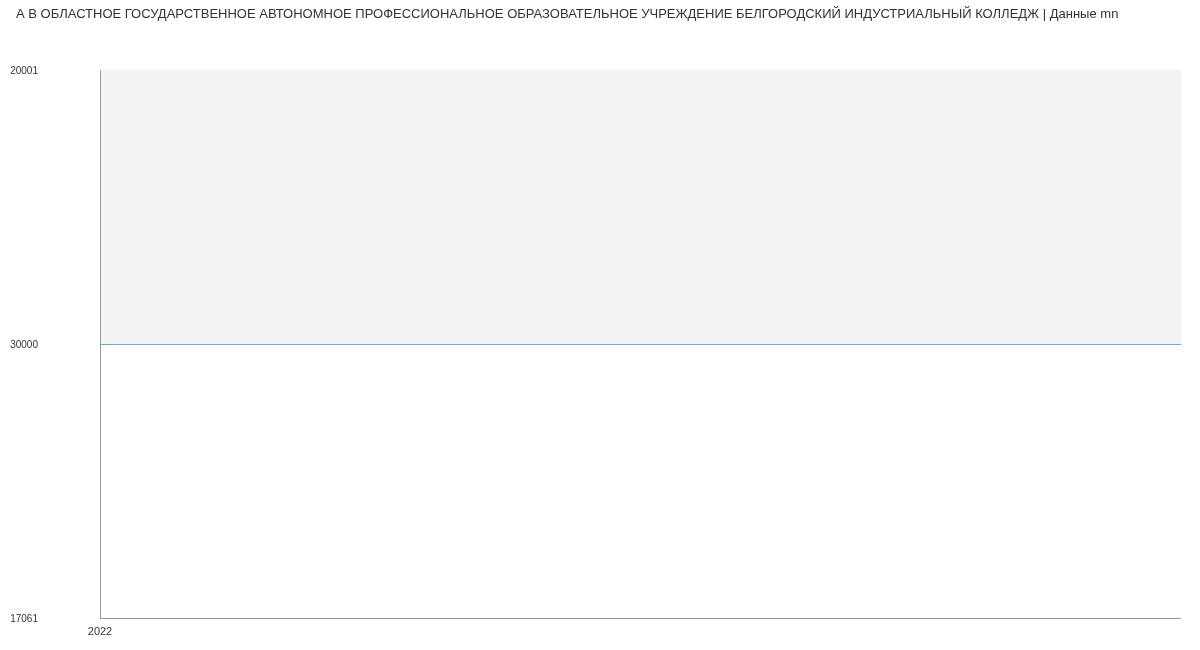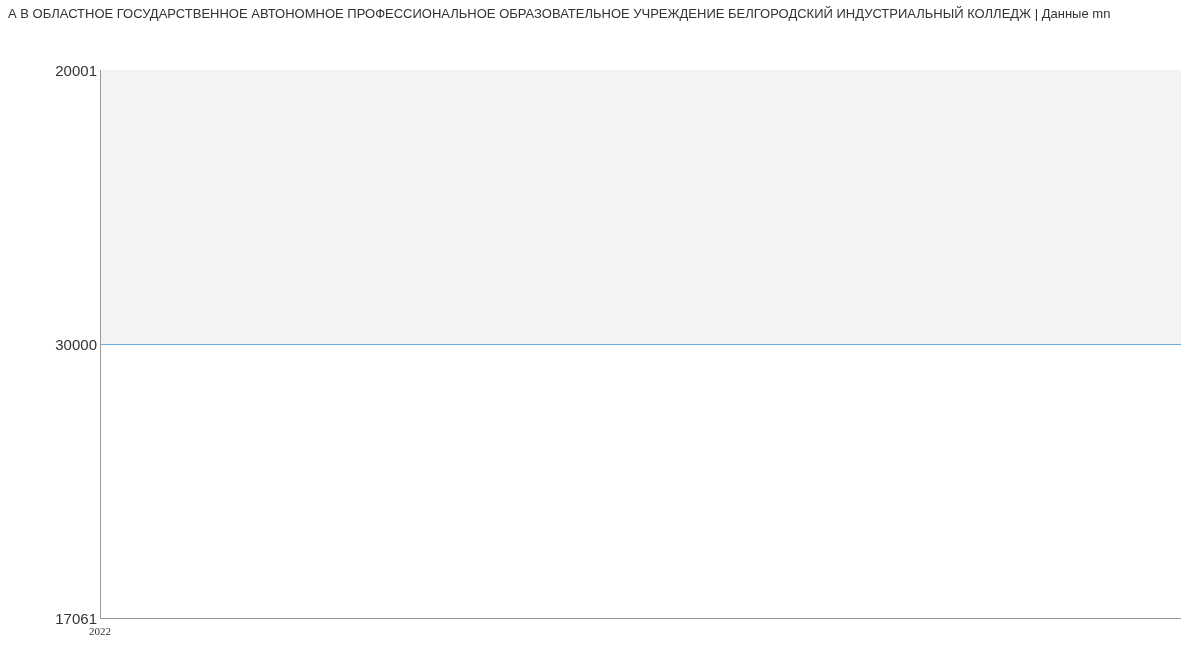--- a/index.html
+++ b/index.html
@@ -1,30 +1,30 @@
 <!DOCTYPE html>
 <html><head>
 <meta charset="utf-8">
 <style>
   html,body{margin:0;padding:0;width:1200px;height:650px;background:#fff;
     font-family:Verdana,Geneva,sans-serif;color:#333;}
   .title{font-size:13px;font-weight:400;white-space:nowrap;overflow:hidden;
-    padding:6px 0 4px 8px;color:#333;}
+    padding:6px 0 4px 16px;color:#333;}
   .chart-wrap{position:relative;width:1200px;height:620px;}
   .plot{position:absolute;left:100px;top:45px;width:1080px;height:548px;
     border-left:1px solid #999;border-bottom:1px solid #999;}
   
   .area-fill{position:absolute;left:0;top:0;width:100%;height:274px;
     background:#F3F3F3;}
   .line{position:absolute;left:0;top:274px;width:100%;height:0;
     border-top:1.5px solid #6FA8DC;}
-  .y-tick{position:absolute;right:1103px;font-size:15px;color:#333;
+  .y-tick{position:absolute;right:1162px;font-size:10px;color:#333;
     transform:translateY(-50%);}    
   .x-tick{position:absolute;top:600px;font-size:11px;color:#333;
-    transform:translateX(-50%);font-family:Liberation Serif, serif;}    
+    transform:translateX(-50%);}    
 </style>
 </head>
 <body>
 
 <div class="title">А В ОБЛАСТНОЕ ГОСУДАРСТВЕННОЕ АВТОНОМНОЕ ПРОФЕССИОНАЛЬНОЕ ОБРАЗОВАТЕЛЬНОЕ УЧРЕЖДЕНИЕ БЕЛГОРОДСКИЙ ИНДУСТРИАЛЬНЫЙ КОЛЛЕДЖ | Данные mn</div>
 
 <div class="chart-wrap">
 
   <div class="y-tick" style="top:45px">20001</div>
   <div class="y-tick" style="top:319px">30000</div>

